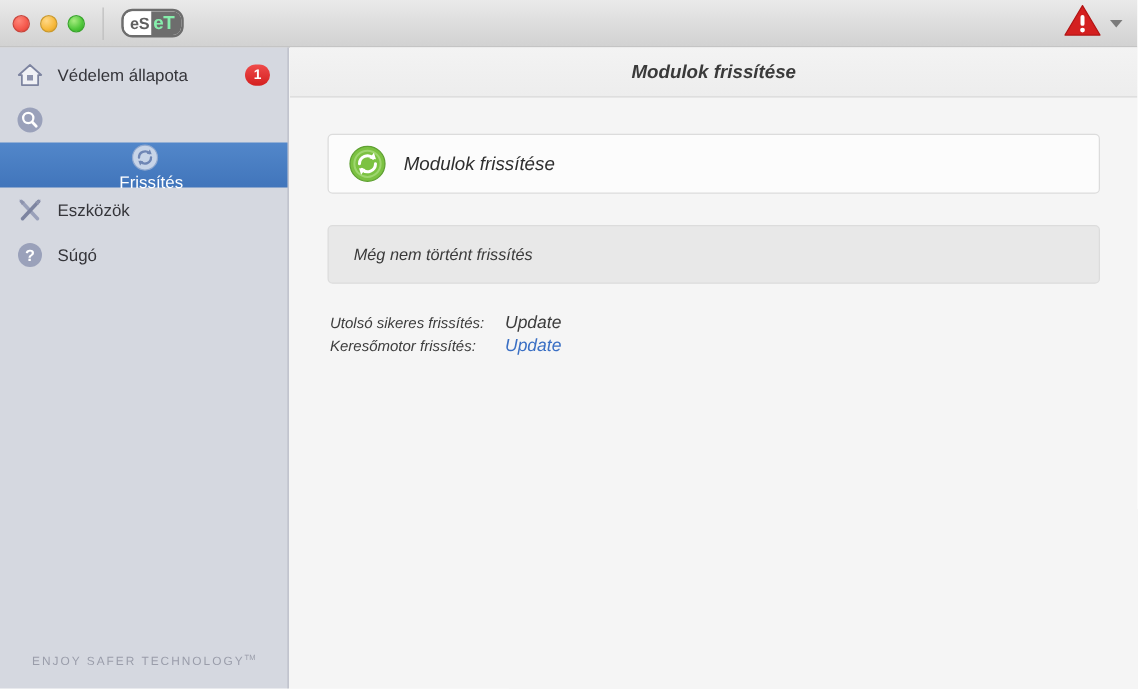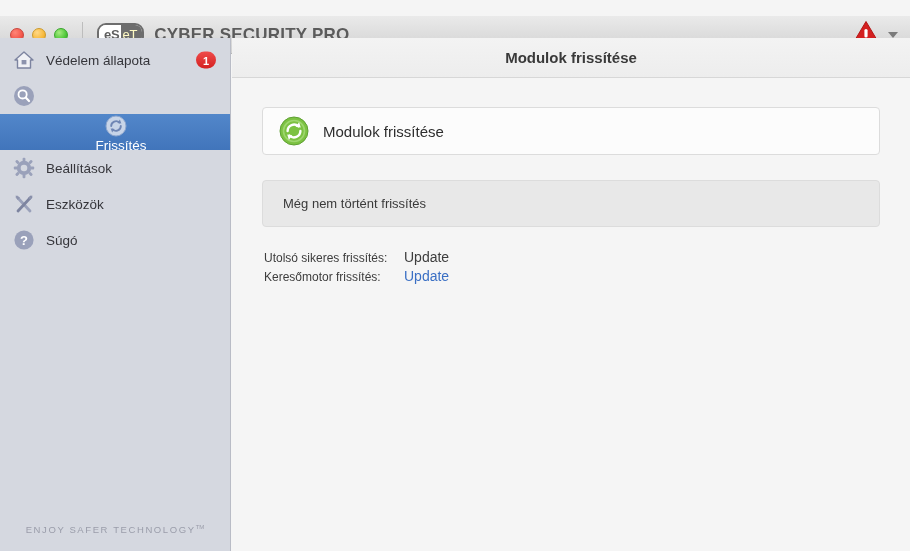--- a/index.html
+++ b/index.html
@@ -18,21 +18,21 @@
     position: relative;
     width: 910px;
     height: 551px;
     background: #f5f5f5;
     overflow: hidden;
   }
 
   
   .titlebar {
     position: absolute;
-    left: 0; top: 16px;
+    left: 0; top: 0;
     width: 910px;
     height: 38px;
     background: linear-gradient(to bottom, #eaeaea 0%, #dcdcdc 55%, #d2d2d2 100%);
     border-bottom: 1px solid #b6b6b6;
     box-sizing: border-box;
     display: flex;
     align-items: center;
   }
   .traffic {
     display: flex;
@@ -76,24 +76,24 @@
     background: #ffffff;
     font-size: 13px;
     font-weight: bold;
     letter-spacing: -0.2px;
     padding: 0 1px 0 5px;
     line-height: 15px;
     display: flex;
     align-items: center;
   }
   .eset-logo .et {
-    color: #fef9c3;
+    color: #86efac;
     background: #6d6d6d;
-    font-size: 13px;
-    font-weight: normal;
+    font-size: 15px;
+    font-weight: bold;
     letter-spacing: -0.2px;
     padding: 0 5px 0 2px;
     line-height: 15px;
     display: flex;
     align-items: center;
   }
   .brand-title {
     font-size: 17px;
     font-weight: bold;
     color: #5b5b5b;
@@ -187,20 +187,21 @@
   }
   .tagline sup { font-size: 6px; letter-spacing: 0; vertical-align: super; }
 
   
   .content {
     position: absolute;
     left: 232px; top: 38px;
     width: 678px;
     height: 513px;
     background: #f5f5f5;
+    font-style: italic;
   }
   .content-header {
     height: 39px;
     border-bottom: 1px solid #d7d7d7;
     background: linear-gradient(to bottom, #f3f3f3, #ededed);
     display: flex;
     align-items: center;
     justify-content: center;
   }
   .content-header .title {
@@ -280,21 +281,20 @@
       <span class="dot green"></span>
     </div>
 
     <div class="tb-divider"></div>
 
     <div class="brand-wrap">
       <span class="eset-logo">
         <span class="es">eS</span>
         <span class="et">eT</span>
       </span>
-      <span class="brand-title">CYBER SECURITY PRO</span>
     </div>
 
     <div class="tb-right">
       <span class="warn-icon">
         <svg width="30" height="27" viewBox="0 0 30 27">
           <path d="M15 1.5 L29 25 L1 25 Z" fill="#d42020" stroke="#b31414" stroke-width="1" stroke-linejoin="round"></path>
           <rect x="13.4" y="9" width="3.2" height="8.6" rx="1.5" fill="#ffffff"></rect>
           <circle cx="15" cy="21" r="1.9" fill="#ffffff"></circle>
         </svg>
       </span>
@@ -333,39 +333,20 @@
             <circle cx="11" cy="11" r="10" fill="none" stroke="#8fa8cf" stroke-width="1"></circle>
             <path d="M6.2 11 a4.8 4.8 0 0 1 8.2 -3.4" fill="none" stroke="#6f86b4" stroke-width="1.9" stroke-linecap="round"></path>
             <path d="M15.8 11 a4.8 4.8 0 0 1 -8.2 3.4" fill="none" stroke="#6f86b4" stroke-width="1.9" stroke-linecap="round"></path>
             <polygon points="14.9,4.6 16.3,8.4 12.4,8.0" fill="#6f86b4"></polygon>
             <polygon points="7.1,17.4 5.7,13.6 9.6,14.0" fill="#6f86b4"></polygon>
           </svg>
         </span>
         <span class="lbl">Frissítés</span>
       </div>
 
-      <div class="nav-item">
-        <span class="ico">
-          <svg width="22" height="22" viewBox="0 0 22 22">
-            <g fill="#9aa1ba">
-              <circle cx="11" cy="11" r="7.2"></circle>
-              <rect x="9.6" y="0.8" width="2.8" height="4" rx="1"></rect>
-              <rect x="9.6" y="17.2" width="2.8" height="4" rx="1"></rect>
-              <rect x="0.8" y="9.6" width="4" height="2.8" rx="1"></rect>
-              <rect x="17.2" y="9.6" width="4" height="2.8" rx="1"></rect>
-              <rect x="3" y="3" width="2.8" height="4" rx="1" transform="rotate(-45 4.4 5)"></rect>
-              <rect x="16.2" y="15" width="2.8" height="4" rx="1" transform="rotate(-45 17.6 17)"></rect>
-              <rect x="16.2" y="3" width="2.8" height="4" rx="1" transform="rotate(45 17.6 5)"></rect>
-              <rect x="3" y="15" width="2.8" height="4" rx="1" transform="rotate(45 4.4 17)"></rect>
-            </g>
-            <circle cx="11" cy="11" r="3.3" fill="#d5d8e0"></circle>
-          </svg>
-        </span>
-        <span class="lbl">Beállítások</span>
-      </div>
 
       <div class="nav-item">
         <span class="ico">
           <svg width="22" height="22" viewBox="0 0 22 22">
             <g stroke="#9aa1ba" stroke-width="2.8" stroke-linecap="round">
               <line x1="4" y1="4" x2="17" y2="18"></line>
             </g>
             <g stroke="#7d84a0" stroke-width="2.8" stroke-linecap="round">
               <line x1="18" y1="4" x2="5" y2="18"></line>
             </g>

